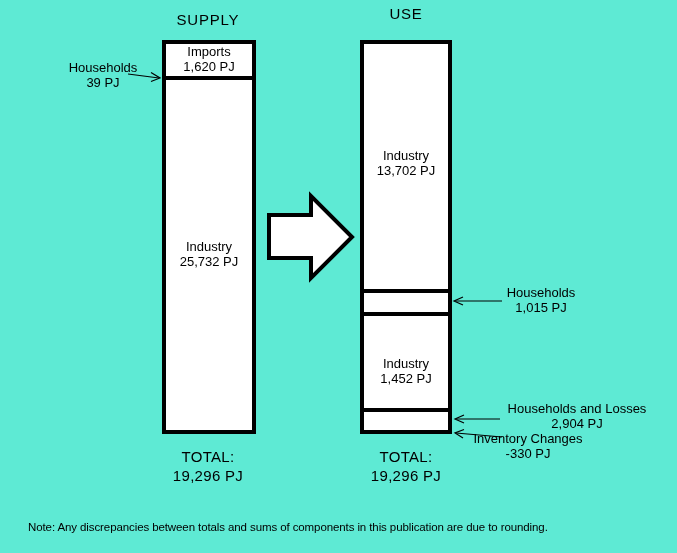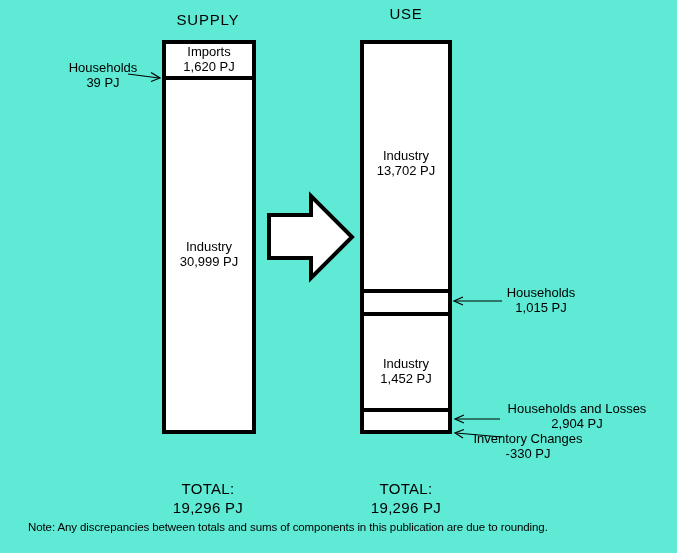--- a/index.html
+++ b/index.html
@@ -30,21 +30,20 @@
     line-height: 14.5px;
     text-align: center;
     white-space: nowrap;
   }
   .total-label {
     font-size: 15px;
     line-height: 18.5px;
     letter-spacing: 0.3px;
     text-align: center;
     white-space: nowrap;
-    margin-top: 32px;
   }
   .line { display: block; }
   .note {
     font-size: 11.5px;
     letter-spacing: -0.1px;
     white-space: nowrap;
   }
   svg.overlay {
     position: absolute;
     left: 0; top: 0;
@@ -63,21 +62,21 @@
   <div class="abs bar" style="left:162px; top:40px; width:94px; height:394px;"></div>
   <div class="abs divider" style="left:162px; top:76px; width:94px; height:4px;"></div>
 
   <div class="abs seg-label" style="left:162px; top:45px; width:94px;">
     <span class="line">Imports</span>
     <span class="line">1,620 PJ</span>
   </div>
 
   <div class="abs seg-label" style="left:162px; top:240px; width:94px;">
     <span class="line">Industry</span>
-    <span class="line">30,999 PJ</span>
+    <span class="line">25,732 PJ</span>
   </div>
 
   <div class="abs ext-label" style="left:44px; top:61px; width:118px;">
     <span class="line">Households</span>
     <span class="line">39 PJ</span>
   </div>
 
   <div class="abs bar" style="left:360px; top:40px; width:92px; height:394px;"></div>
   <div class="abs divider" style="left:360px; top:289px; width:92px; height:4px;"></div>
   <div class="abs divider" style="left:360px; top:312px; width:92px; height:4px;"></div>

